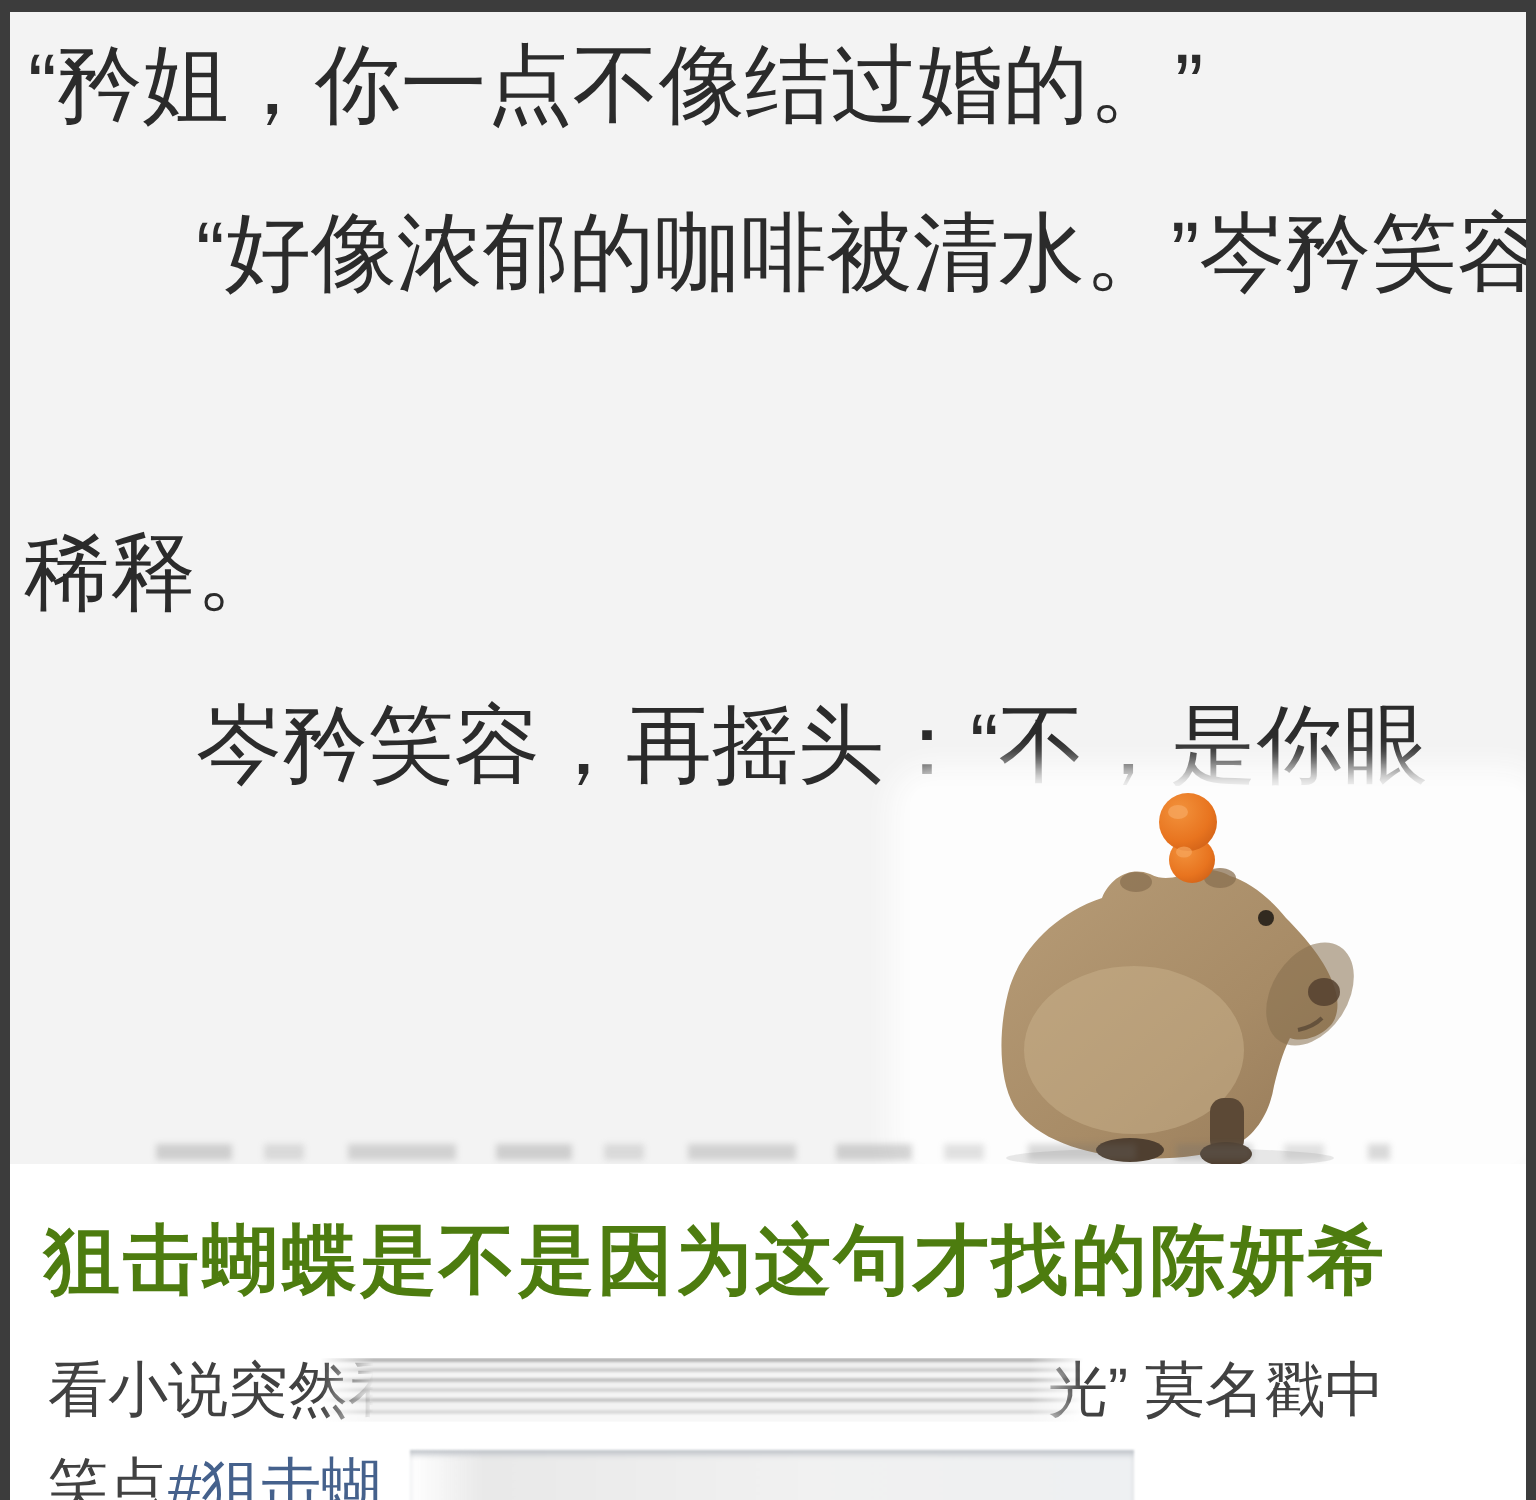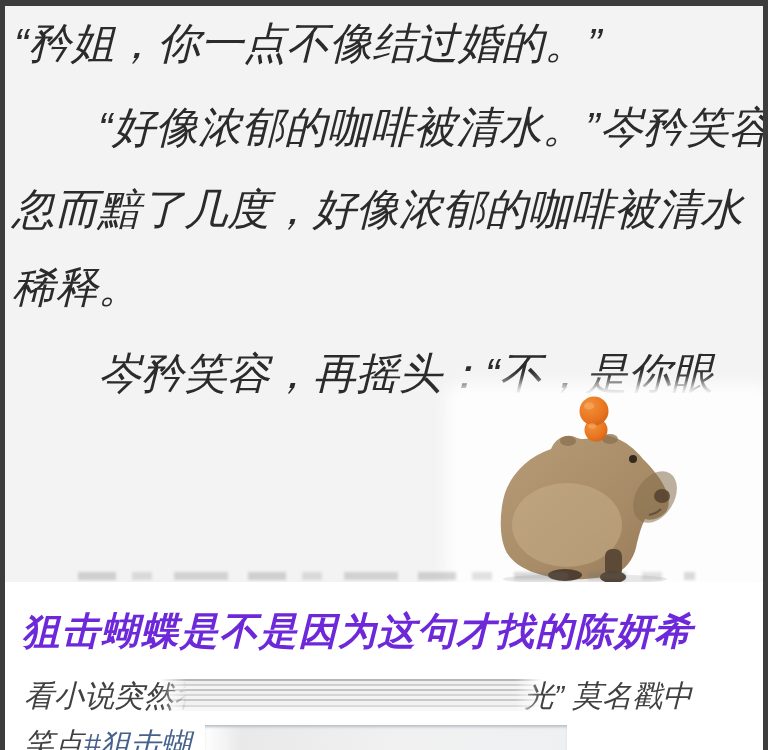--- a/index.html
+++ b/index.html
@@ -7,21 +7,20 @@
     position:relative;
     width:768px;height:750px;
     box-sizing:border-box;
     border-top:6px solid #3c3c3c;
     border-left:5px solid #3c3c3c;
     border-right:5px solid #3c3c3c;
     border-bottom:none;
     overflow:hidden;
     background:#ffffff;
     font-family:"Liberation Sans","DejaVu Sans",sans-serif;
-    font-style:italic;
   }
   
   .novel{
     position:absolute;left:0;top:0;right:0;height:576px;
     background:#f3f3f3;overflow:hidden;
   }
   .nl{
     position:absolute;
     font-size:43px;line-height:46px;
     color:#2b2b2b;
@@ -56,21 +55,21 @@
     z-index:3;
   }
   
   .caption{
     position:absolute;left:0;top:576px;right:0;bottom:0;
     background:#ffffff;
   }
   .title{
     position:absolute;left:17px;top:28px;
     font-size:38px;line-height:42px;font-weight:bold;
-    letter-spacing:1.5px;color:#6d28d9;white-space:nowrap;
+    letter-spacing:1.5px;color:#4d7c0f;white-space:nowrap;
   }
   .exline{
     position:absolute;left:19px;
     font-size:30px;line-height:34px;color:#414141;white-space:nowrap;
   }
   .exline1{top:97px;}
   .exline2{top:145px;}
   .gap-spacer{display:inline-block;width:320px;height:1px;vertical-align:middle;}
   .hashtag{color:#45618c;text-decoration:none;}
   
@@ -94,21 +93,20 @@
   }
 </style>
 </head>
 <body>
 
 <div class="stage">
 
   <div class="novel">
     <span class="nl l1">“矜姐，你一点不像结过婚的。”</span>
     <span class="nl l2">“好像浓郁的咖啡被清水。”岑矜笑容</span>
-    <span class="nl l3">忽而黯了几度，好像浓郁的咖啡被清水</span>
     <span class="nl l4">稀释。</span>
     <span class="nl l5">岑矜笑容，再摇头：“不，是你眼</span>
 
     <div class="photo">
       <svg width="308" height="189" viewBox="0 0 308 189">
         <defs>
           <linearGradient id="bodyGrad" x1="0" y1="0" x2="1" y2="1">
             <stop offset="0" stop-color="#b79c77"></stop>
             <stop offset="0.6" stop-color="#a78b66"></stop>
             <stop offset="1" stop-color="#967a59"></stop>

